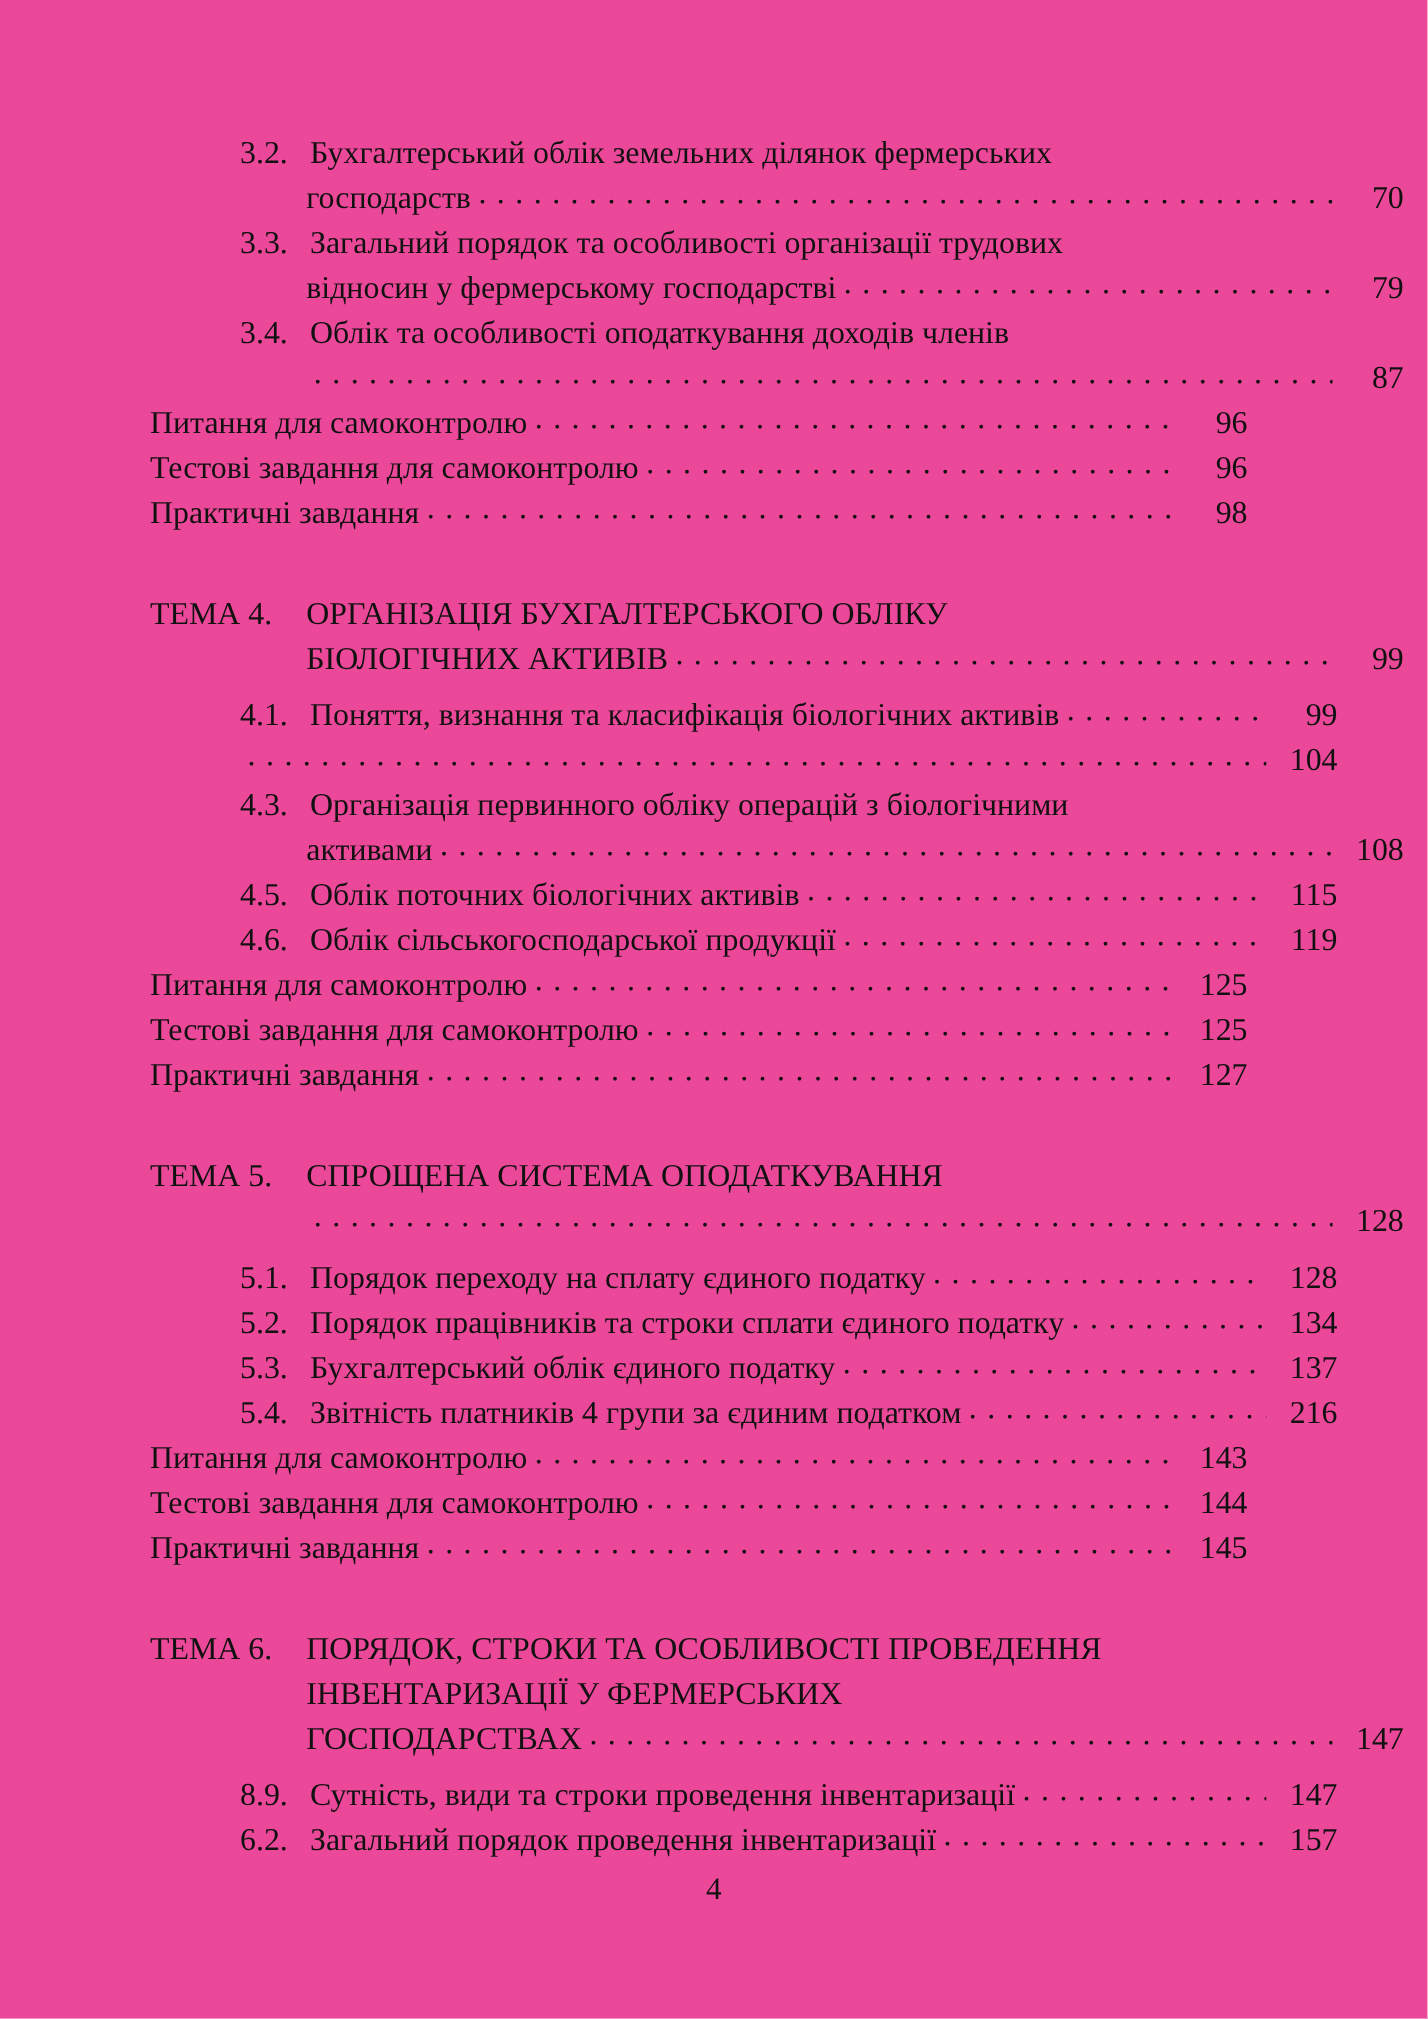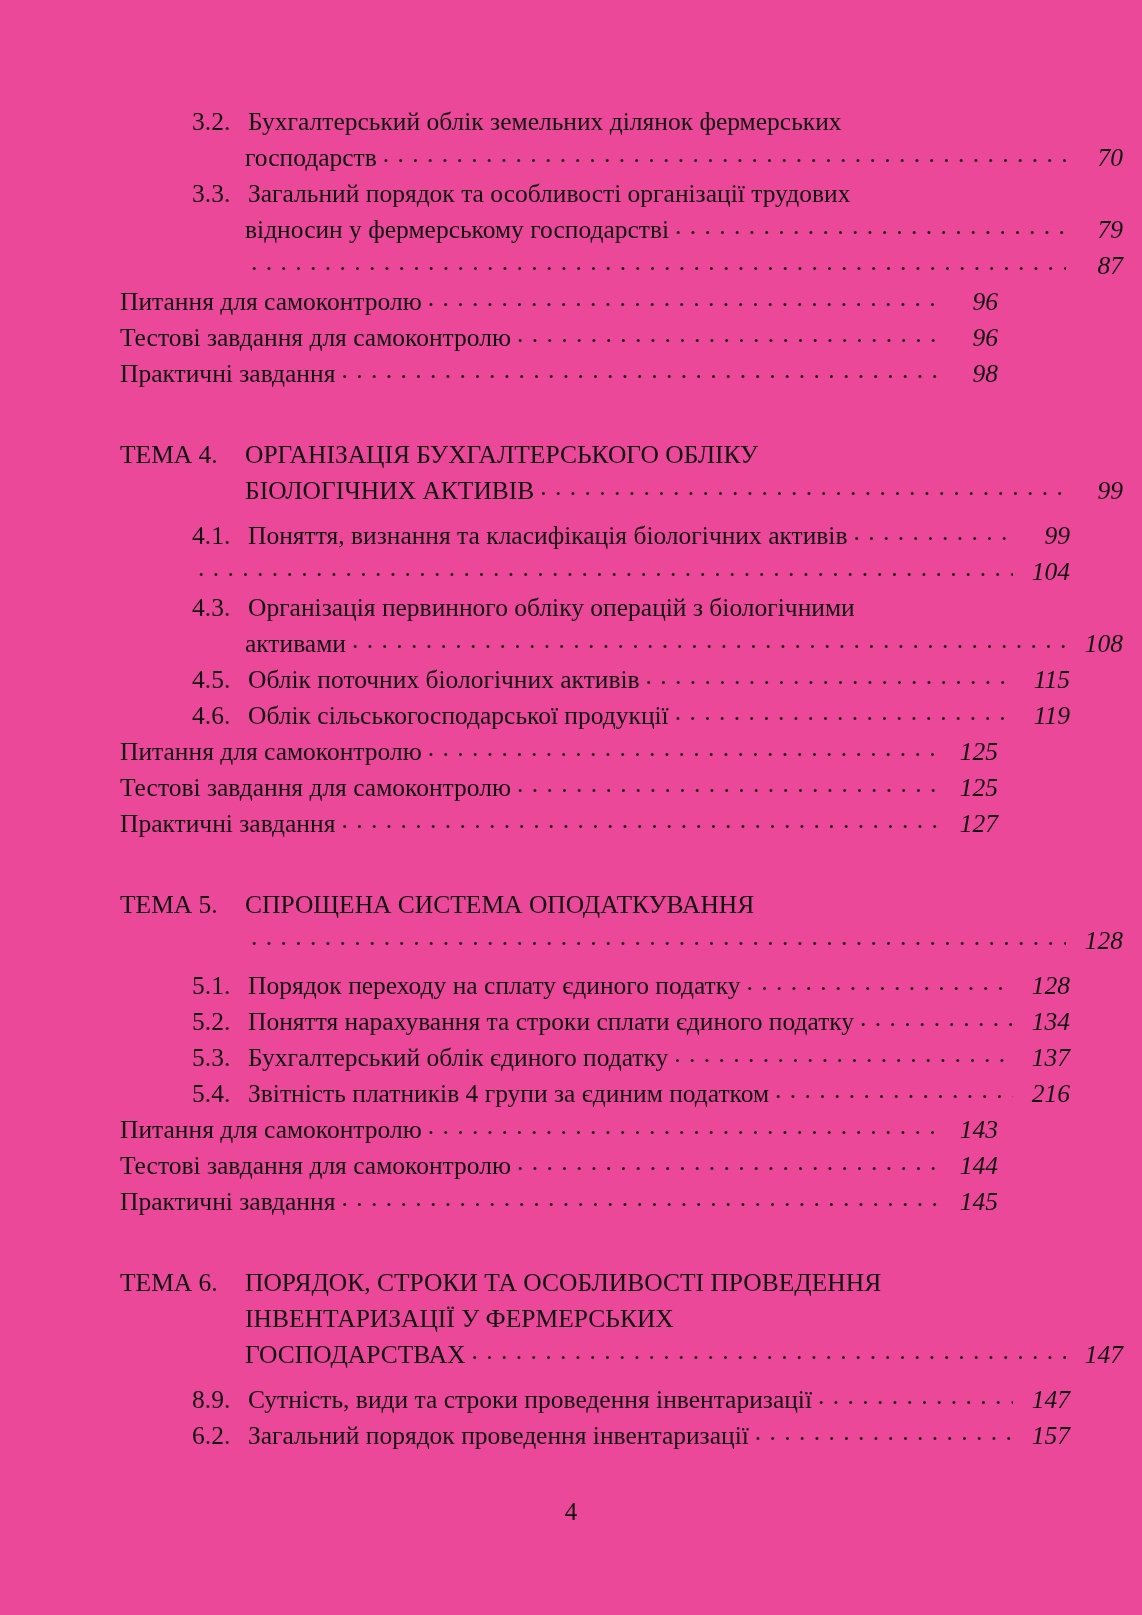--- a/index.html
+++ b/index.html
@@ -54,21 +54,20 @@
     bottom: 0;
     white-space: nowrap;
     letter-spacing: 1px;
     font-size: 25.5px;
     line-height: 1em;
   }
   .row .pg {
     flex: 0 0 auto;
     text-align: right;
     min-width: 52px;
-    font-style: italic;
   }
 
   
   .lvl-top    { margin-left: 0px; }      
   .theme      { margin-left: 0px; }      
   .theme-cont { margin-left: 125px; }    
   .sub        { margin-left: 72px; }
   .sub-cont   { margin-left: 125px; }
 
   .gap { height: 45px; }
@@ -108,20 +107,23 @@
         <span class="pg">70</span>
       </div>
       <div class="row sub nonum">
         <span class="txt"><span class="num">3.3.</span><span>Загальний порядок та особливості організації  трудових</span></span>
       </div>
       <div class="row sub-cont">
         <span class="txt"><span>відносин у фермерському господарстві</span></span>
         <span class="leader"></span>
         <span class="pg">79</span>
       </div>
+      <div class="row sub nonum">
+        <span class="txt"><span class="num">3.4.</span><span>Облік та особливості оподаткування доходів членів</span></span>
+      </div>
       <div class="row sub-cont">
         <span class="leader"></span>
         <span class="pg">87</span>
       </div>
       <div class="row lvl-top">
         <span class="txt"><span>Питання для самоконтролю</span></span>
         <span class="leader"></span>
         <span class="pg">96</span>
       </div>
       <div class="row lvl-top">
@@ -194,21 +196,21 @@
         <span class="leader"></span>
         <span class="pg">128</span>
       </div>
       <div class="gap-sm"></div>
       <div class="row sub">
         <span class="txt"><span class="num">5.1.</span><span>Порядок переходу на сплату єдиного податку</span></span>
         <span class="leader"></span>
         <span class="pg">128</span>
       </div>
       <div class="row sub">
-        <span class="txt"><span class="num">5.2.</span><span>Поняття нарахування та строки сплати  єдиного податку</span></span>
+        <span class="txt"><span class="num">5.2.</span><span>Порядок працівників та строки сплати  єдиного податку</span></span>
         <span class="leader"></span>
         <span class="pg">134</span>
       </div>
       <div class="row sub">
         <span class="txt"><span class="num">5.3.</span><span>Бухгалтерський облік єдиного податку</span></span>
         <span class="leader"></span>
         <span class="pg">137</span>
       </div>
       <div class="row sub">
         <span class="txt"><span class="num">5.4.</span><span>Звітність платників 4 групи за єдиним податком</span></span>

